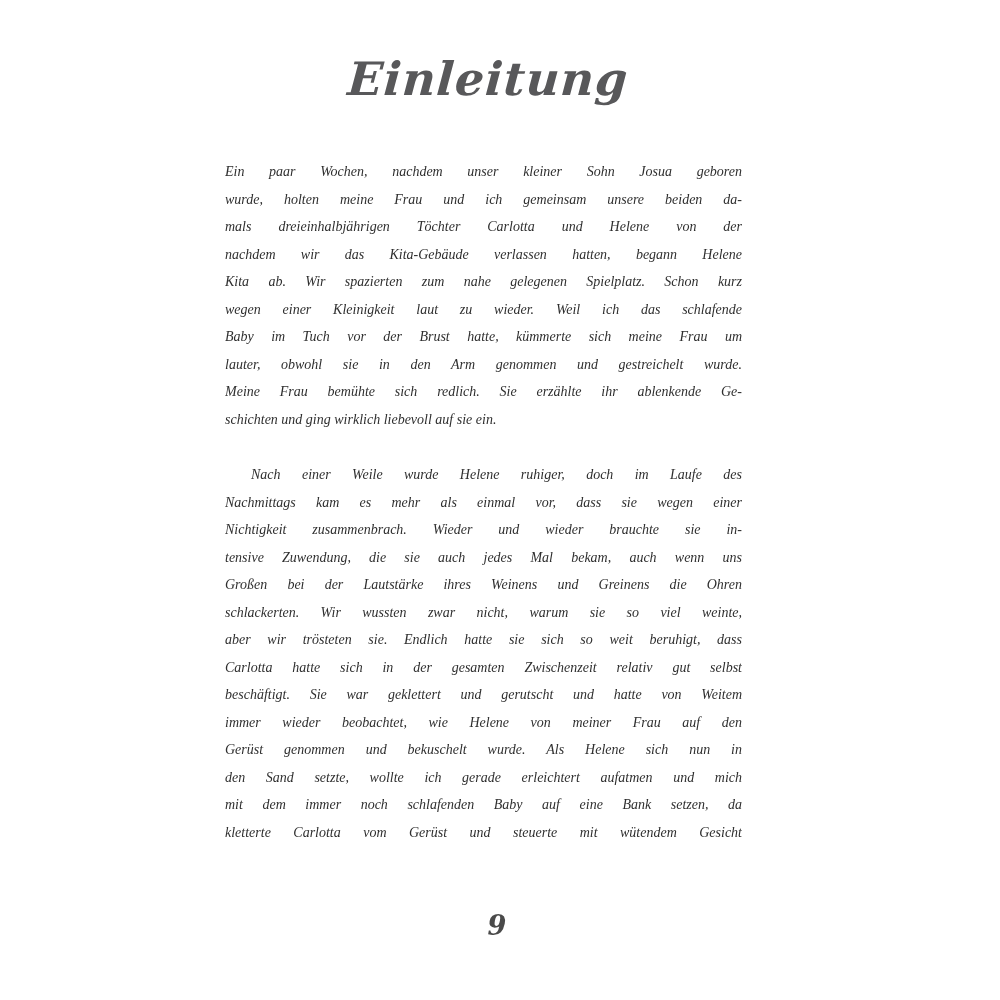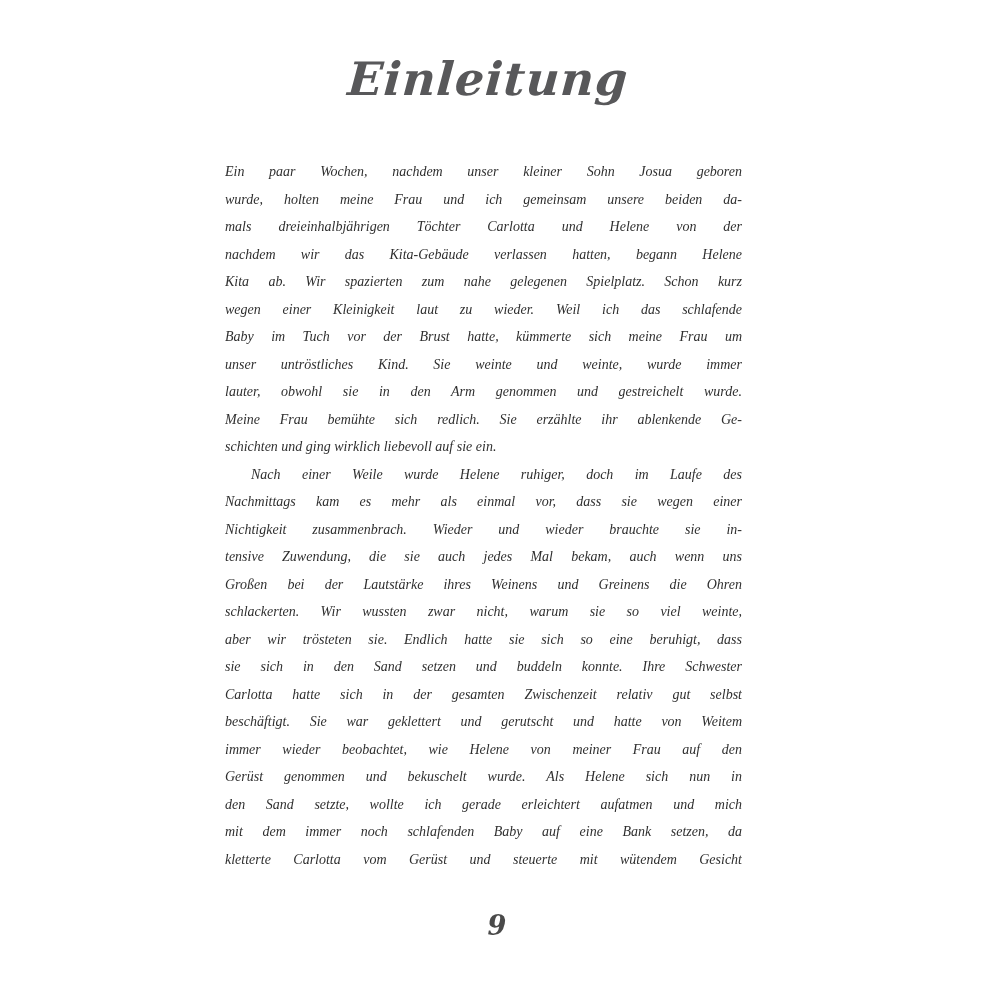--- a/index.html
+++ b/index.html
@@ -42,20 +42,21 @@
     text-align:justify;
     text-align-last:justify;
     hyphens:none;
   }
   .line.last{
     text-align:left;
     text-align-last:left;
   }
   .line.indent{
     text-indent:26px;
+    margin-top:28px;
   }
   .page-number{
     position:absolute;
     top:910px;left:0;width:994px;
     text-align:center;
     font-family:"DejaVu Serif", serif;
     font-style:italic;
     font-weight:700;
     font-size:27px;
     color:var(--pagenum);
@@ -69,34 +70,32 @@
 
   <div class="text-block" id="text-block">
       <div class="paragraph">
         <div class="line">Ein paar Wochen, nachdem unser kleiner Sohn Josua geboren</div>
         <div class="line">wurde, holten meine Frau und ich gemeinsam unsere beiden da-</div>
         <div class="line">mals dreieinhalbjährigen Töchter Carlotta und Helene von der</div>
         <div class="line">nachdem wir das Kita-Gebäude verlassen hatten, begann Helene</div>
         <div class="line">Kita ab. Wir spazierten zum nahe gelegenen Spielplatz. Schon kurz</div>
         <div class="line">wegen einer Kleinigkeit laut zu wieder. Weil ich das schlafende</div>
         <div class="line">Baby im Tuch vor der Brust hatte, kümmerte sich meine Frau um</div>
-        <div class="line">unser untröstliches Kind. Sie weinte und weinte, wurde immer</div>
         <div class="line">lauter, obwohl sie in den Arm genommen und gestreichelt wurde.</div>
         <div class="line">Meine Frau bemühte sich redlich. Sie erzählte ihr ablenkende Ge-</div>
         <div class="line last">schichten und ging wirklich liebevoll auf sie ein.</div>
       </div>
       <div class="paragraph">
         <div class="line indent">Nach einer Weile wurde Helene ruhiger, doch im Laufe des</div>
         <div class="line">Nachmittags kam es mehr als einmal vor, dass sie wegen einer</div>
         <div class="line">Nichtigkeit zusammenbrach. Wieder und wieder brauchte sie in-</div>
         <div class="line">tensive Zuwendung, die sie auch jedes Mal bekam, auch wenn uns</div>
         <div class="line">Großen bei der Lautstärke ihres Weinens und Greinens die Ohren</div>
         <div class="line">schlackerten. Wir wussten zwar nicht, warum sie so viel weinte,</div>
-        <div class="line">aber wir trösteten sie. Endlich hatte sie sich so eine beruhigt, dass</div>
-        <div class="line">sie sich in den Sand setzen und buddeln konnte. Ihre Schwester</div>
+        <div class="line">aber wir trösteten sie. Endlich hatte sie sich so weit beruhigt, dass</div>
         <div class="line">Carlotta hatte sich in der gesamten Zwischenzeit relativ gut selbst</div>
         <div class="line">beschäftigt. Sie war geklettert und gerutscht und hatte von Weitem</div>
         <div class="line">immer wieder beobachtet, wie Helene von meiner Frau auf den</div>
         <div class="line">Gerüst genommen und bekuschelt wurde. Als Helene sich nun in</div>
         <div class="line">den Sand setzte, wollte ich gerade erleichtert aufatmen und mich</div>
         <div class="line">mit dem immer noch schlafenden Baby auf eine Bank setzen, da</div>
         <div class="line">kletterte Carlotta vom Gerüst und steuerte mit wütendem Gesicht</div>
       </div>
     </div>
 

